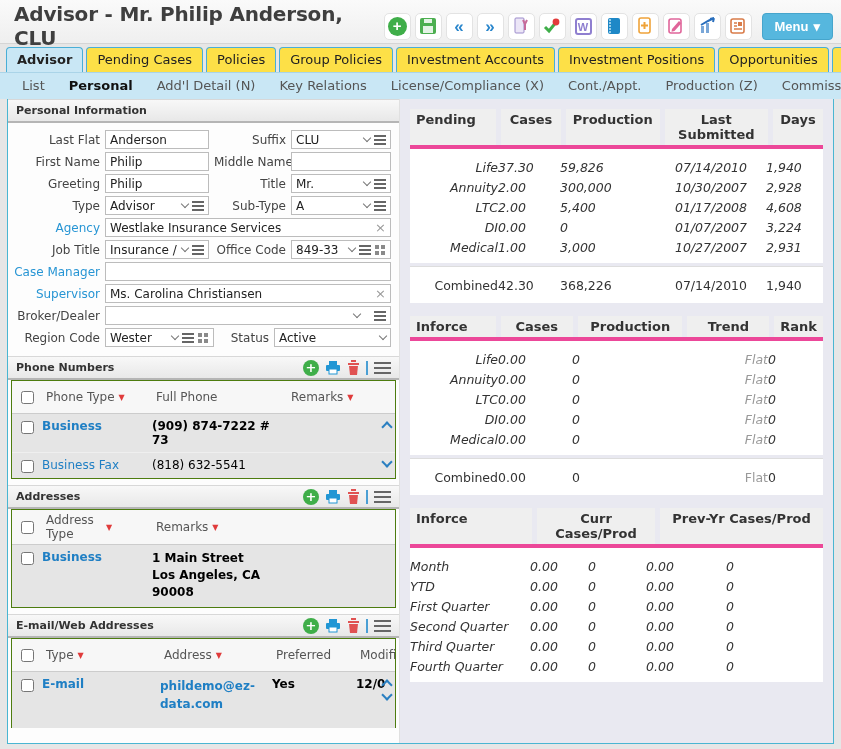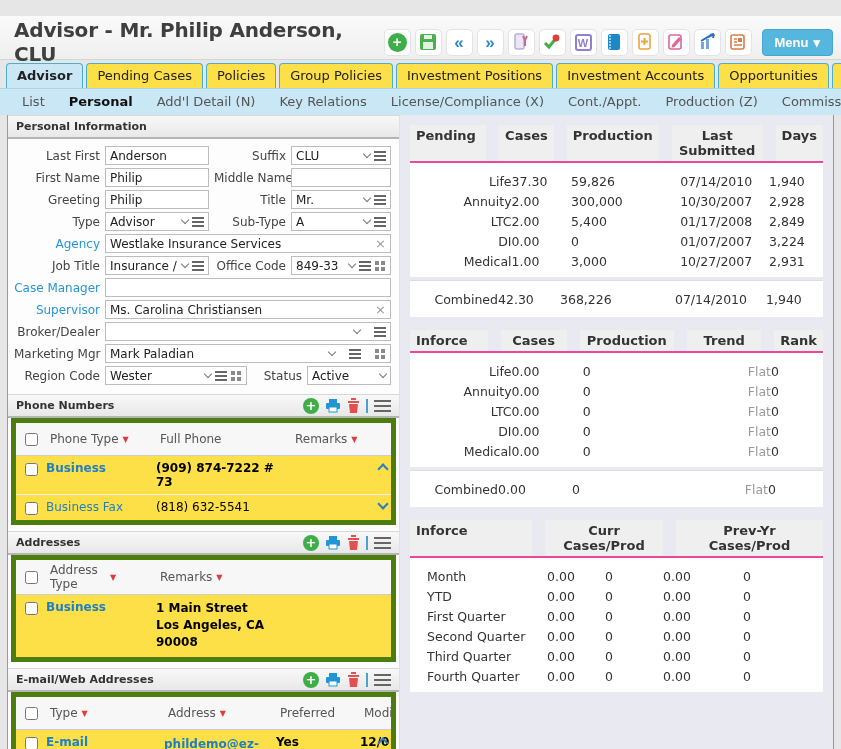--- a/index.html
+++ b/index.html
@@ -1,21 +1,21 @@
 <!DOCTYPE html>
 <html><head>
 <meta charset="utf-8">
 <style>
   * { box-sizing: border-box; margin: 0; padding: 0; }
   html,body { width:841px; font-family:"DejaVu Sans","Liberation Sans",sans-serif; background:#e6e6e6; }
   .page { width:841px; height:749px; overflow:hidden; background:#e6e6e6; }
 
   
   .app-header { height:44px; display:flex; align-items:center; justify-content:space-between;
-    background:linear-gradient(#fafafa,#efefef); border-bottom:1px solid #d5d5d5; padding:9px 8px 0 14px;margin-top:16px; }
+    background:linear-gradient(#fafafa,#efefef); border-bottom:1px solid #d5d5d5; padding:9px 8px 0 14px; }
   .app-title { font-size:20px; font-weight:600; color:#3f3f3f; letter-spacing:-0.2px; }
   .toolbar { display:flex; align-items:center; gap:4px; }
   .tbtn { width:27px; height:27px; background:#fff; border:1px solid #e3e3e3; border-radius:5px;
     display:flex; align-items:center; justify-content:center; cursor:pointer; padding:0; }
   .circle-plus { width:19px; height:19px; border-radius:50%; background:#3fae49; color:#fff;
     font-size:15px; font-weight:bold; line-height:18px; text-align:center; }
   .glyph-blue { color:#2a86cc; font-size:17px; font-weight:bold; line-height:1; }
   .word-box { width:17px; height:17px; border:2px solid #8f7fd0; border-radius:3px; color:#8f7fd0;
     font-size:11px; font-weight:bold; text-align:center; line-height:14px; }
   .menu-btn { margin-left:6px; background:#56b7de; border:1px solid #46a5cc; border-radius:4px;
@@ -62,41 +62,41 @@
   .w-full { flex:1;gap:14px; }
   .ddc { width:6px; height:6px; border-right:1.5px solid #777; border-bottom:1.5px solid #777;
     transform:rotate(45deg); flex:none; margin-top:-3px; cursor:pointer; }
   .list-ic { width:12px; height:10px; flex:none; cursor:pointer;
     background:repeating-linear-gradient(#666 0 2px,transparent 2px 4px); }
   .grid-ic { width:4px; height:4px; background:#8a8a8a; flex:none; margin-right:7px; margin-bottom:6px;
     box-shadow:6px 0 #8a8a8a,0 6px #8a8a8a,6px 6px #8a8a8a; cursor:pointer; }
   .clear-x { color:#9a9a9a; font-size:13px; flex:none; cursor:pointer; }
 
   
-  .ltable { border:5px solid #4d7c0f; margin:0 3px 6px 3px; background:#fde047; }
+  .ltable { border:1px solid #4d7c0f; margin:0 3px 6px 3px; background:#e5e5e5; }
   .lthead { display:flex; background:#f7f7f7; border-bottom:1px solid #ccc; font-size:12px; color:#555;
     min-height:33px; align-items:center; }
   .lthead > div { padding:3px 4px; display:flex; align-items:center; gap:4px; flex-wrap:wrap; }
   .lrow { display:flex; border-bottom:1px solid #efefef; font-size:12px; padding:5px 0; position:relative; align-items:flex-start;}
   .cbcol { width:30px; flex:none; display:flex; justify-content:center; padding-top:2px; }
   .filter { color:#e03b3b; font-size:8px; cursor:pointer; }
   .typelink { color:#1f7fc4; cursor:pointer; }
   .b { font-weight:bold; }
   .rowchev { position:absolute; right:4px; display:flex; flex-direction:column; gap:2px; }
   .chev { width:8px; height:8px; border-right:2.5px solid #2a7fc1; border-bottom:2.5px solid #2a7fc1; cursor:pointer; }
   .chev.up { transform:rotate(-135deg); margin-top:4px; }
   .chev.down { transform:rotate(45deg); }
   .hscroll { display:flex; align-items:center; gap:8px; padding:4px 8px 6px; }
 
   
   .rtable { margin-bottom:13px; }
-  .rthead { display:flex; gap:13px; border-bottom:2px solid #ec4899; }
+  .rthead { display:flex; gap:5px; border-bottom:4px solid #ec4899; }
   .rthead > div { background:#efefef; font-size:13px; font-weight:bold; color:#333; padding:3px 6px;
     display:flex; align-items:flex-start; justify-content:center; text-align:center; }
-  .rtbody { background:#fff; padding:8px 4px 6px 17px; }
+  .rtbody { background:#fff; padding:8px 4px 6px 0;font-style:italic; }
   .rrow { display:flex; font-size:12.5px; color:#333; padding:2.5px 0; }
   .rrow span { white-space:nowrap; }
   .num { text-align:left; }
   .muted { color:#999; }
   .combined { background:#fff; margin-top:3px; border-top:1px solid #ddd; padding:8px 4px 8px 0; }
   
   .pc0 { width:88px; text-align:right; } .pc1 { width:62px; } .pc2 { width:96px; }
   .pc3 { width:110px; text-align:center; } .pc4 { width:52px; }
   .ph0 { width:90px; justify-content:flex-start !important; } .ph1 { width:62px; } .ph2 { width:98px; }
   .ph3 { width:108px; } .ph4 { width:52px; }
@@ -185,22 +185,22 @@
         <span>▾</span>
       </button>
     </div>
   </div>
 
   <div class="tabbar">
     <div class="tab active">Advisor</div>
     <div class="tab">Pending Cases</div>
     <div class="tab">Policies</div>
     <div class="tab">Group Policies</div>
+    <div class="tab">Investment Accounts</div>
     <div class="tab">Investment Positions</div>
-    <div class="tab">Investment Accounts</div>
     <div class="tab">Opportunities</div>
     <div class="tab">&gt;&gt;</div>
   </div>
   <div class="subtabbar">
     <span class="subtab">List</span>
     <span class="subtab active">Personal</span>
     <span class="subtab">Add'l Detail (N)</span>
     <span class="subtab">Key Relations</span>
     <span class="subtab">License/Compliance (X)</span>
     <span class="subtab">Cont./Appt.</span>
@@ -211,21 +211,21 @@
 
   <div class="content">
 
     <div class="left-panel">
 
       <div class="sec-head">
         <span class="sec-title">Personal Information</span>
       </div>
       <div class="form">
         <div class="frow">
-          <span class="flabel">Last First</span>
+          <span class="flabel">Last Flat</span>
           <div class="tinput w-half1">
               <span class="val">Anderson</span>
             </div>
           <span class="flabel w2">Suffix</span>
           <div class="tinput w-half2">
               <span class="val">CLU</span>
               <span class="ddc"></span>
               <span class="list-ic"></span>
             </div>
         </div>
@@ -302,31 +302,22 @@
         </div>
         <div class="frow">
           <span class="flabel">Broker/Dealer</span>
           <div class="tinput w-full">
               <span class="val"></span>
               <span class="ddc"></span>
               <span class="list-ic"></span>
             </div>
         </div>
         <div class="frow">
-          <span class="flabel">Marketing Mgr</span>
-          <div class="tinput w-full">
-              <span class="val">Mark Paladian</span>
-              <span class="ddc"></span>
-              <span class="list-ic"></span>
-              <span class="grid-ic"></span>
-            </div>
-        </div>
-        <div class="frow">
           <span class="flabel">Region Code</span>
-          <div class="tinput w-half1" style="width:142px">
+          <div class="tinput w-half1" style="width:109px">
               <span class="val">Wester</span>
               <span class="ddc"></span>
               <span class="list-ic"></span>
               <span class="grid-ic"></span>
             </div>
           <span class="flabel w2" style="width:50px">Status</span>
           <div class="tinput w-half2">
               <span class="val">Active</span>
               <span class="ddc"></span>
             </div>
@@ -516,21 +507,21 @@
               <span class="pc1 num">2.00</span>
               <span class="pc2 num">300,000</span>
               <span class="pc3">10/30/2007</span>
               <span class="pc4 num">2,928</span>
             </div>
           <div class="rrow">
               <span class="pc0">LTC</span>
               <span class="pc1 num">2.00</span>
               <span class="pc2 num">5,400</span>
               <span class="pc3">01/17/2008</span>
-              <span class="pc4 num">2,849</span>
+              <span class="pc4 num">4,608</span>
             </div>
           <div class="rrow">
               <span class="pc0">DI</span>
               <span class="pc1 num">0.00</span>
               <span class="pc2 num">0</span>
               <span class="pc3">01/07/2007</span>
               <span class="pc4 num">3,224</span>
             </div>
           <div class="rrow">
               <span class="pc0">Medical</span>

